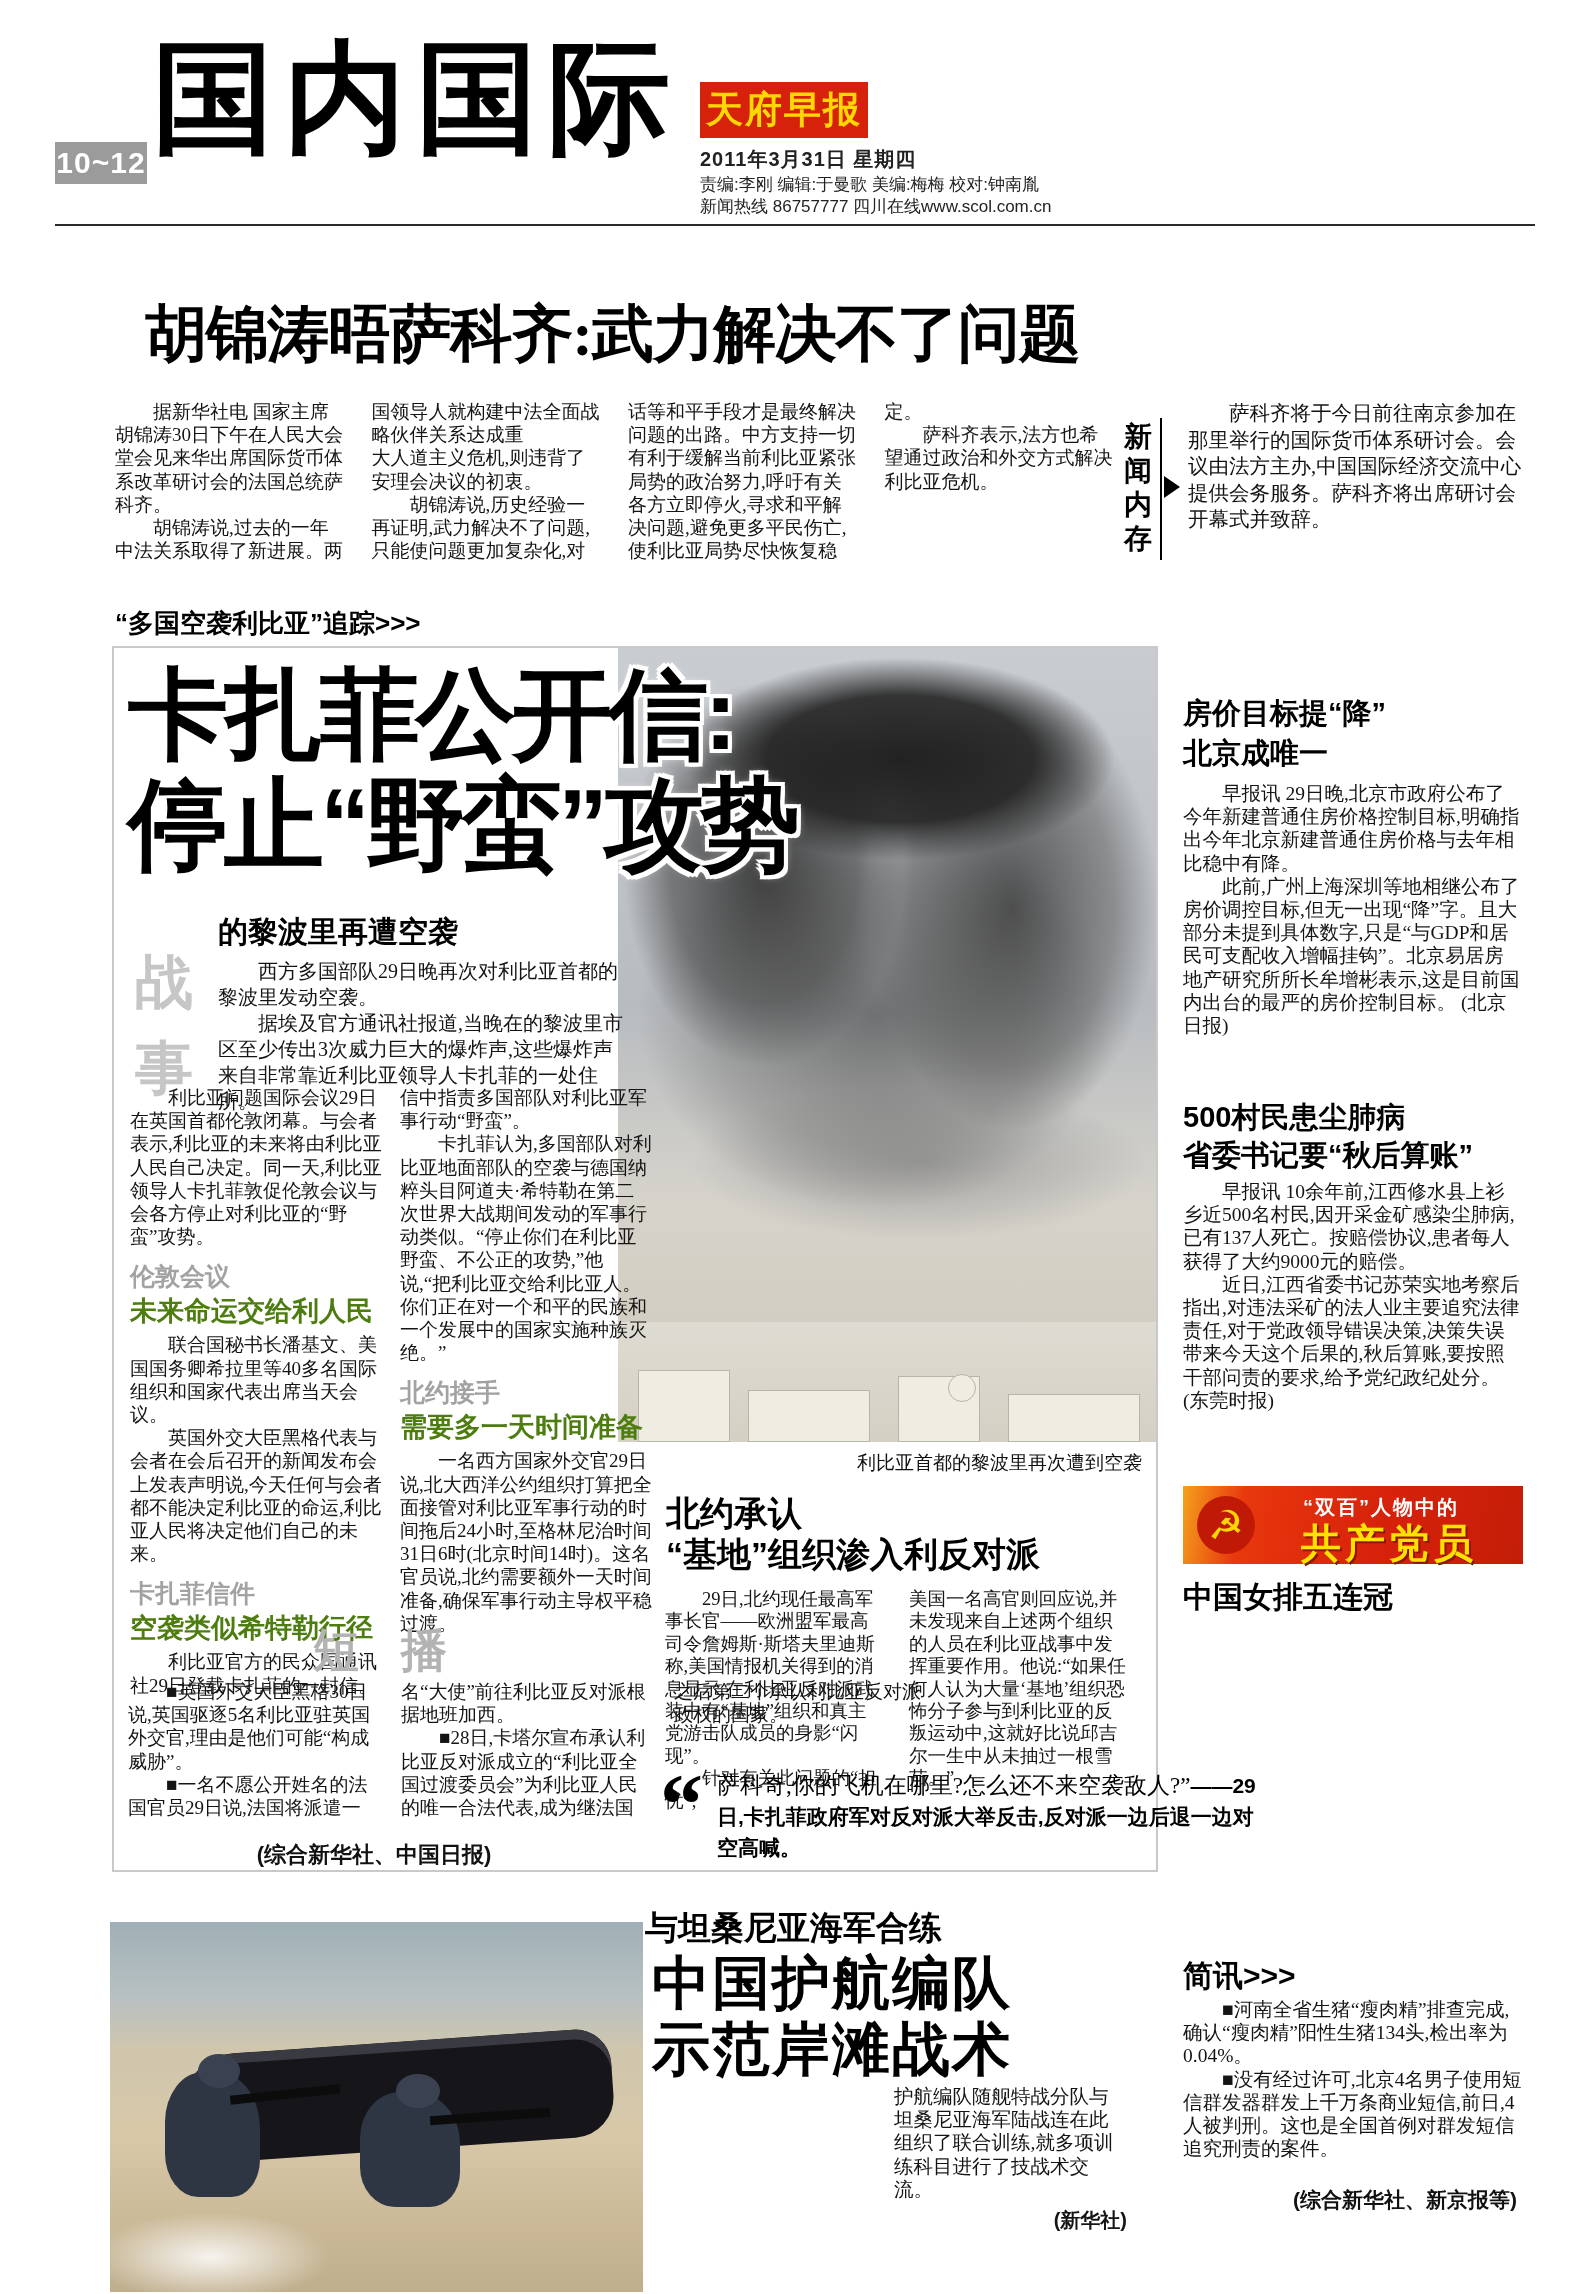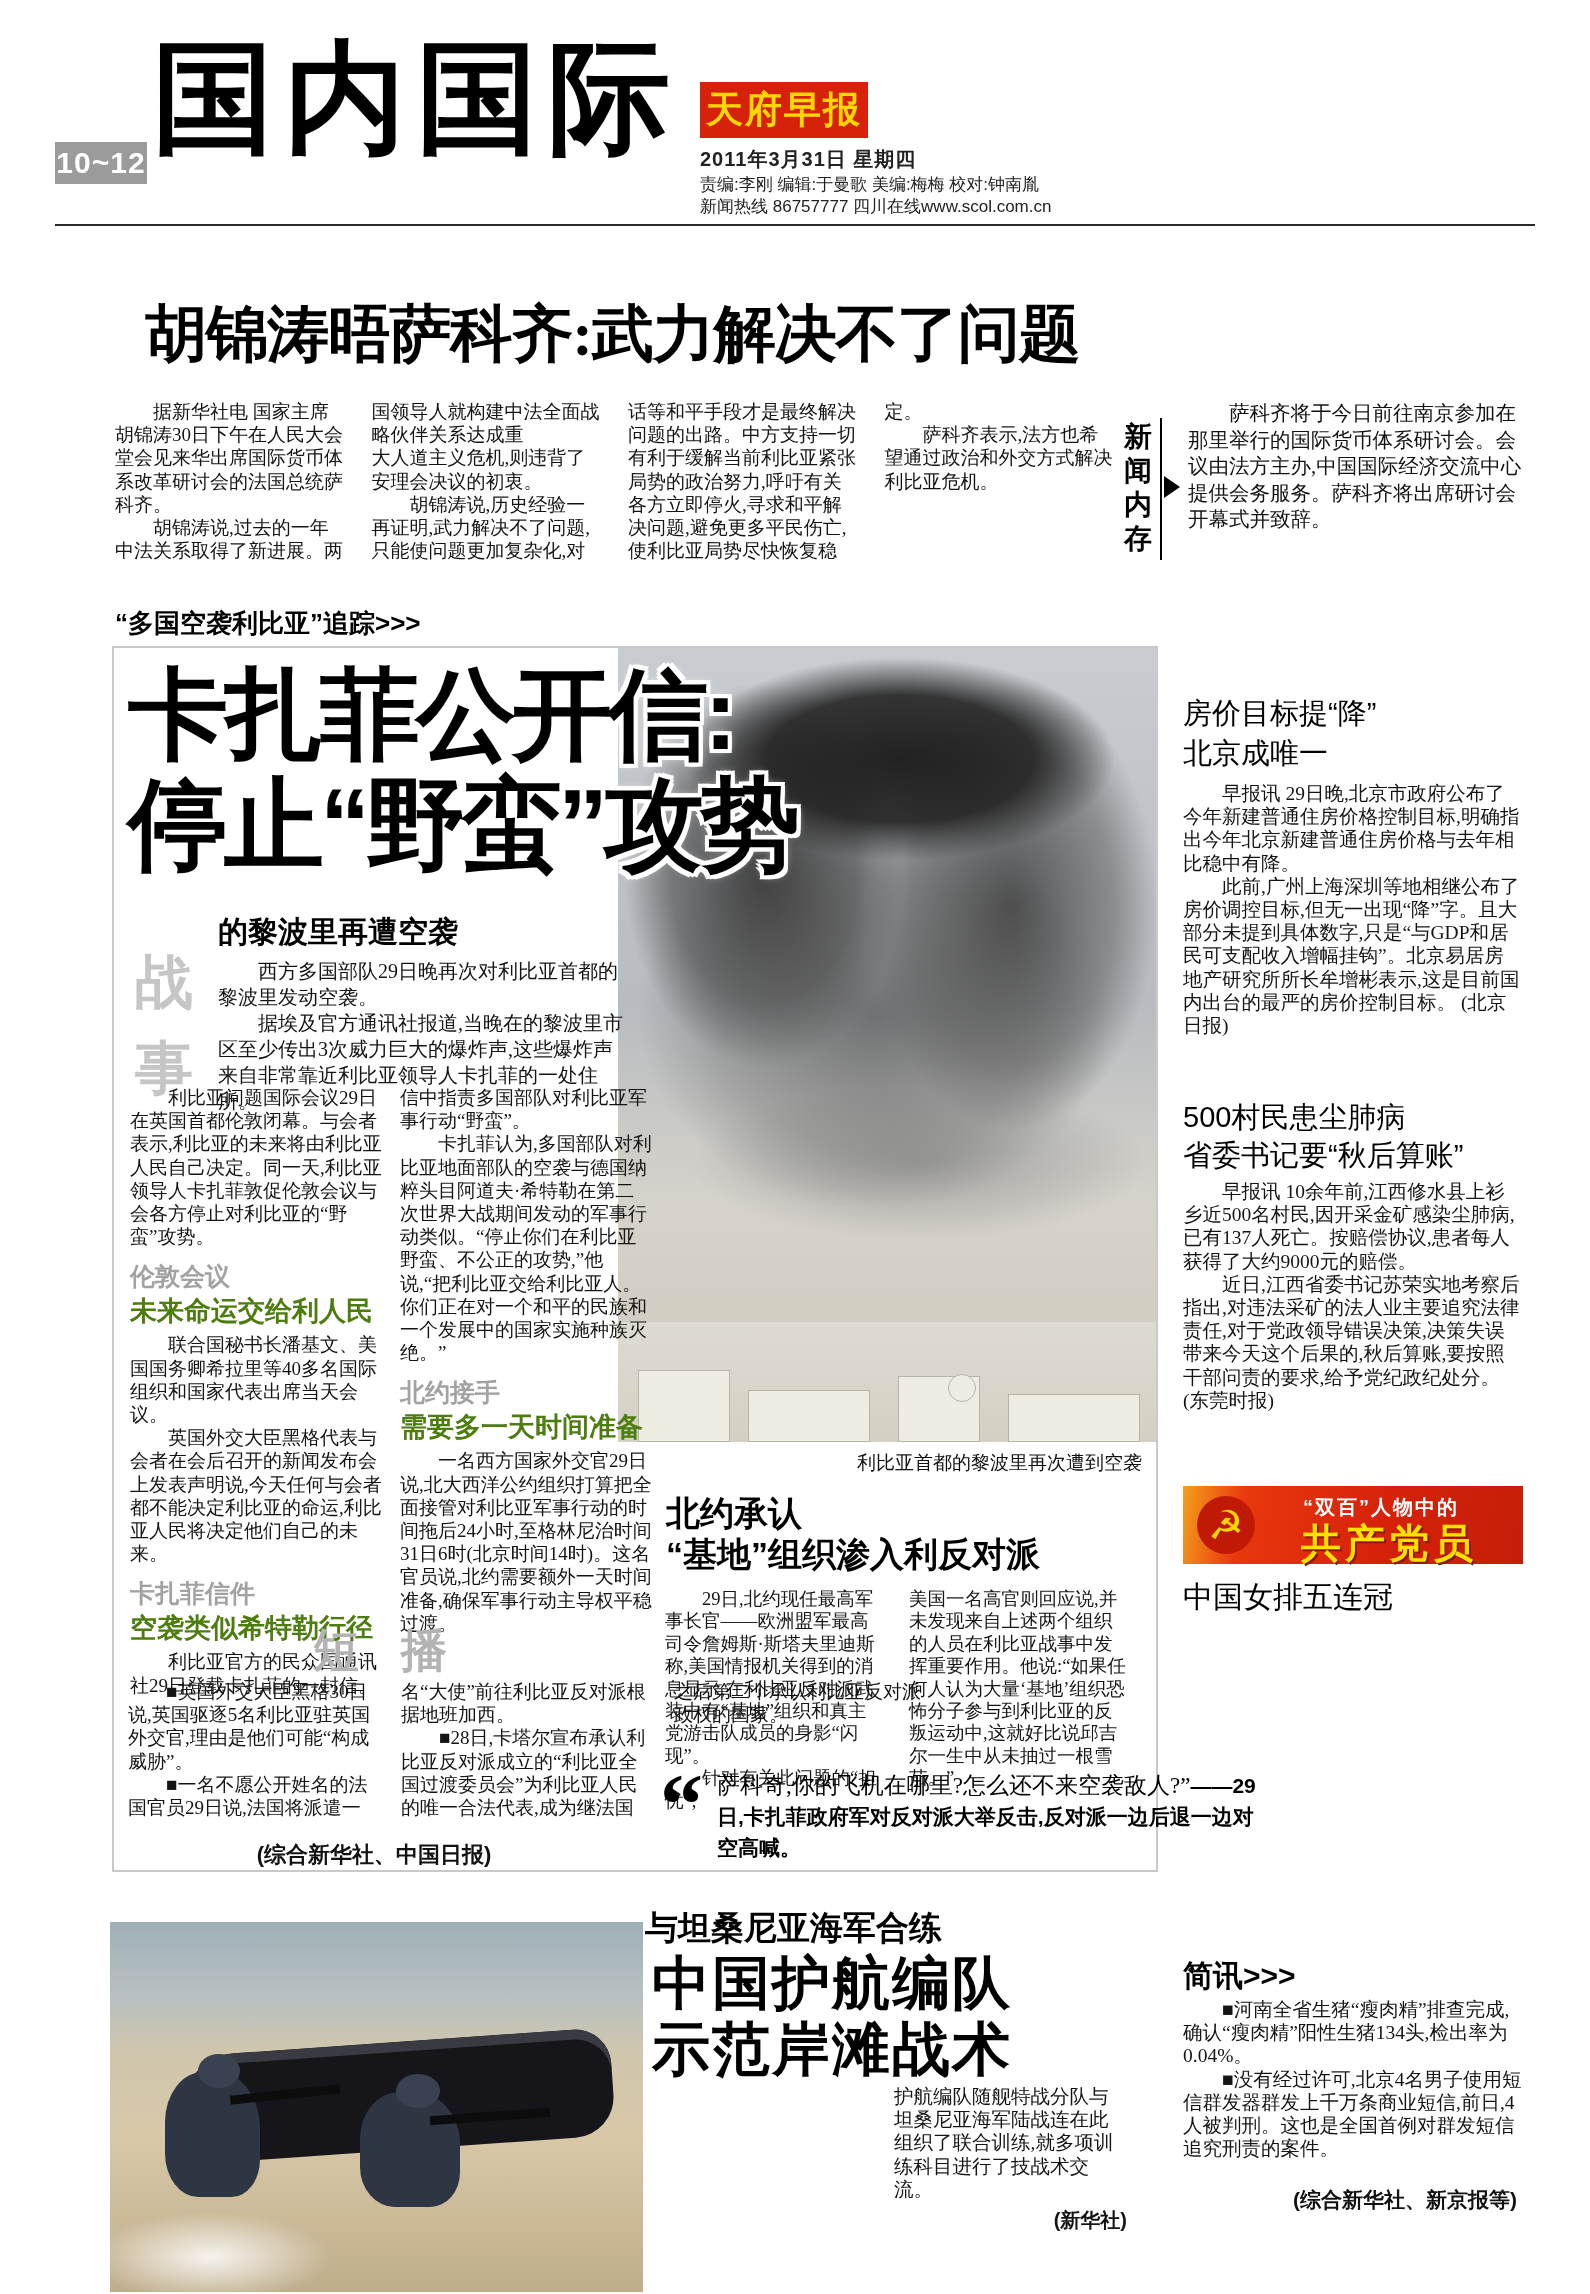--- a/index.html
+++ b/index.html
@@ -68,21 +68,21 @@
   .duanbo-items p{margin:0;}
   .duanbo-credit{left:0;top:1192px;width:520px;text-align:center;font-size:22px;font-weight:900;}
   .nato-head{left:552px;font-size:34px;font-weight:900;line-height:40px;color:#000;}
   .nato-col{top:940px;width:218px;font-size:18.5px;line-height:22.4px;}
   .quote{left:546px;top:1122px;width:600px;}
   .quote-mark{float:left;font-size:86px;line-height:70px;font-weight:900;color:#000;margin-right:14px;
               font-family:"Liberation Serif","DejaVu Serif",serif;}
   .quote-text{font-family:"Liberation Serif","DejaVu Serif",serif;font-size:23px;line-height:31px;color:#000;}
   .quote-attr{font-weight:900;font-family:"Liberation Sans","DejaVu Sans",sans-serif;font-size:21px;}
   
-  .rail-head{left:1183px;font-size:29px;font-weight:400;line-height:38px;color:#000;}
+  .rail-head{left:1183px;font-size:29px;font-weight:700;line-height:38px;color:#000;}
   .rail-body{left:1183px;width:340px;font-size:19.5px;line-height:23.2px;}
   .party-banner{left:1183px;top:1486px;width:340px;height:78px;background:linear-gradient(100deg,#f4a11c 0%,#e8380d 18%,#d6210b 60%,#c41e08 100%);}
   .party-emblem{position:absolute;left:14px;top:10px;width:58px;height:58px;border-radius:50%;
                 background:#c01a06;color:#ffd702;font-size:40px;line-height:58px;text-align:center;}
   .party-line1{position:absolute;left:120px;top:8px;color:#fff;font-size:20px;font-weight:bold;letter-spacing:2px;}
   .party-line2{position:absolute;left:118px;top:30px;color:#ffe100;font-size:40px;font-weight:900;letter-spacing:4px;
                text-shadow:2px 2px 0 #8f1403;}
   .briefs-title{left:1183px;top:1956px;font-size:30px;font-weight:900;color:#000;}
   .briefs-credit{left:1183px;top:2186px;width:340px;text-align:right;font-size:21px;font-weight:900;
                  font-family:"Liberation Sans","DejaVu Sans",sans-serif;padding-right:6px;box-sizing:border-box;}

